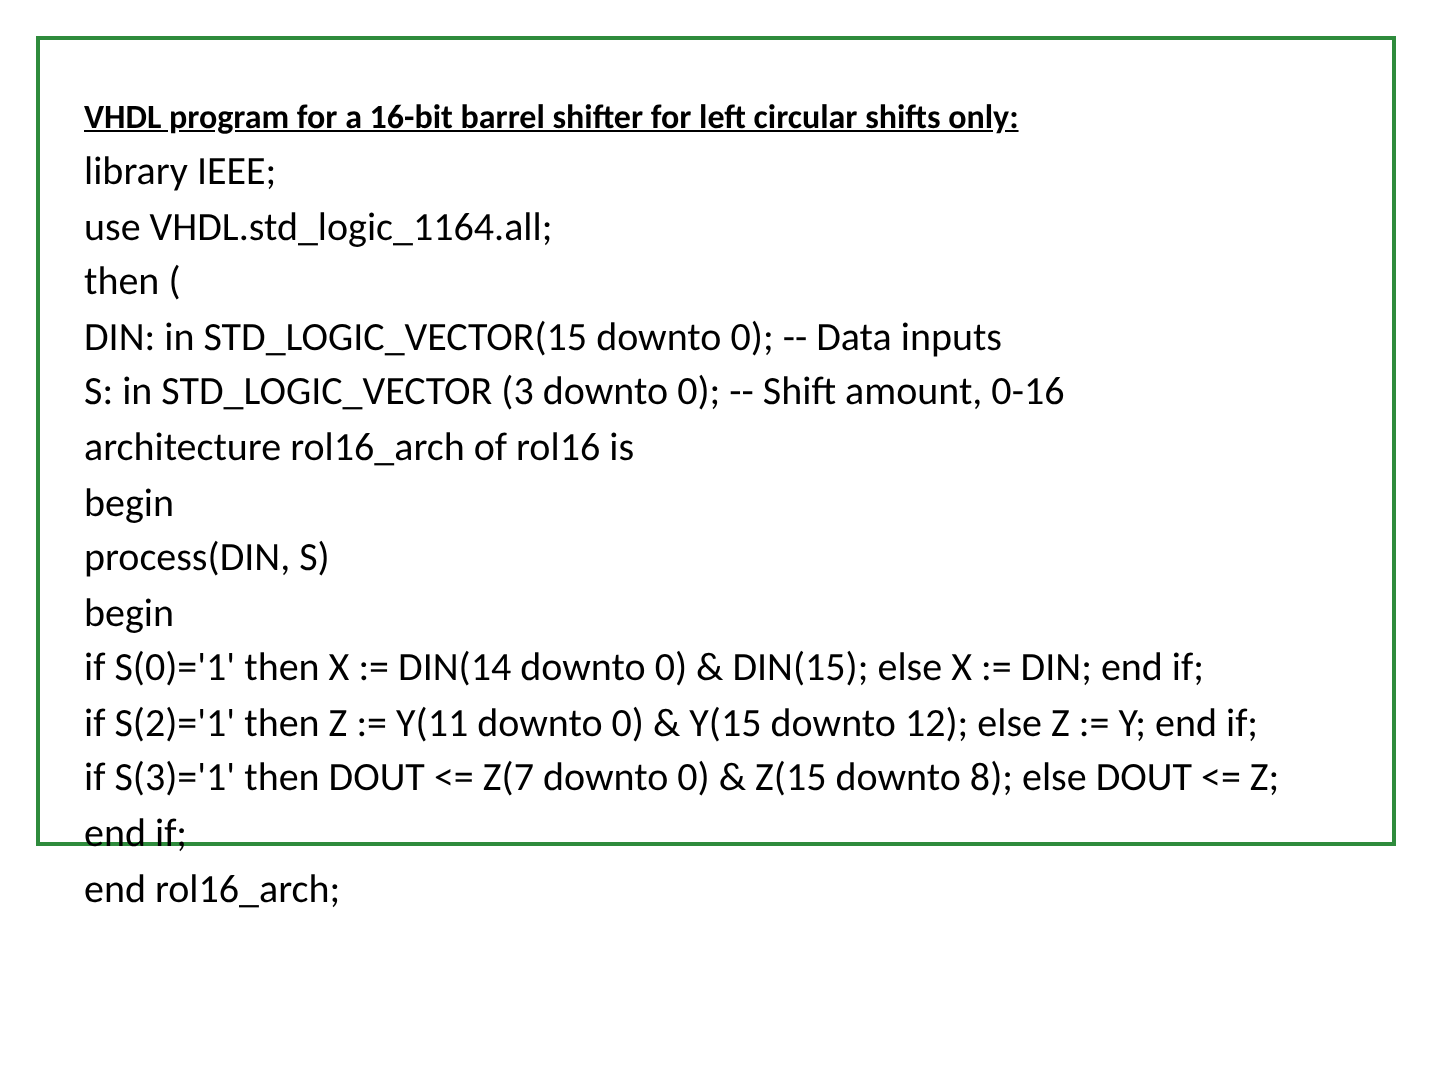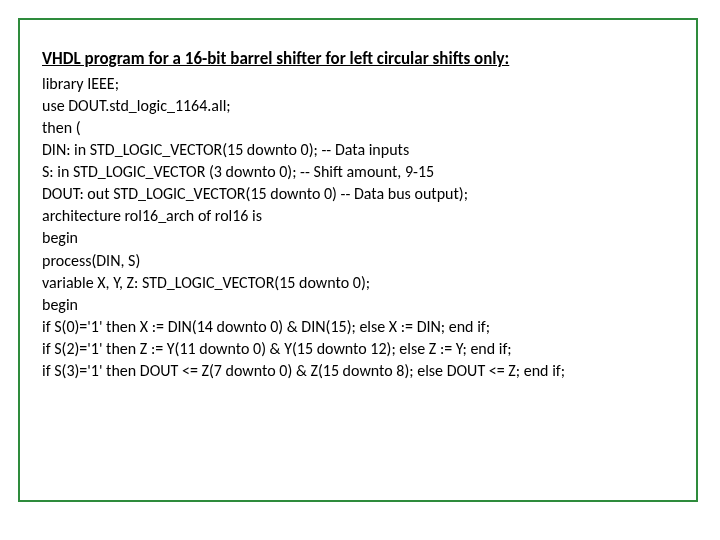--- a/index.html
+++ b/index.html
@@ -9,57 +9,56 @@
     height: 540px;
     background: #ffffff;
     font-family: Calibri, Arial, sans-serif;
     position: relative;
   }
   .outer-box {
     position: absolute;
     left: 18px;
     top: 18px;
     width: 680px;
-    height: 484px;
+    height: 405px;
     border: 2px solid #2e8b3c;
     box-sizing: border-box;
     background: #ffffff;
   }
   .content {
     padding: 28px 22px 10px 22px;
   }
   .title {
     font-weight: bold;
     text-decoration: underline;
     font-size: 17px;
     color: #000;
     line-height: 1.35;
     margin-bottom: 2px;
   }
   .code-line {
-    font-size: 16px;
+    font-size: 20px;
     color: #000;
     line-height: 1.38;
     white-space: pre-wrap;
   }
 </style>
 </head>
 <body>
 
 <div class="outer-box">
   <div class="content">
     <div class="title">VHDL program for a 16-bit barrel shifter for left circular shifts only:</div>
     <div class="code-line">library IEEE;</div>
-    <div class="code-line">use DOUT.std_logic_1164.all;</div>
+    <div class="code-line">use VHDL.std_logic_1164.all;</div>
     <div class="code-line">then (</div>
     <div class="code-line">DIN: in STD_LOGIC_VECTOR(15 downto 0); -- Data inputs</div>
-    <div class="code-line">S: in STD_LOGIC_VECTOR (3 downto 0); -- Shift amount, 9-15</div>
-    <div class="code-line">DOUT: out STD_LOGIC_VECTOR(15 downto 0) -- Data bus output);</div>
+    <div class="code-line">S: in STD_LOGIC_VECTOR (3 downto 0); -- Shift amount, 0-16</div>
     <div class="code-line">architecture rol16_arch of rol16 is</div>
     <div class="code-line">begin</div>
     <div class="code-line">process(DIN, S)</div>
-    <div class="code-line">variable X, Y, Z: STD_LOGIC_VECTOR(15 downto 0);</div>
     <div class="code-line">begin</div>
     <div class="code-line">if S(0)='1' then X := DIN(14 downto 0) &amp; DIN(15); else X := DIN; end if;</div>
     <div class="code-line">if S(2)='1' then Z := Y(11 downto 0) &amp; Y(15 downto 12); else Z := Y; end if;</div>
     <div class="code-line">if S(3)='1' then DOUT &lt;= Z(7 downto 0) &amp; Z(15 downto 8); else DOUT &lt;= Z; end if;</div>
+    <div class="code-line">end rol16_arch;</div>
   </div>
 </div>
 
 </body></html>

